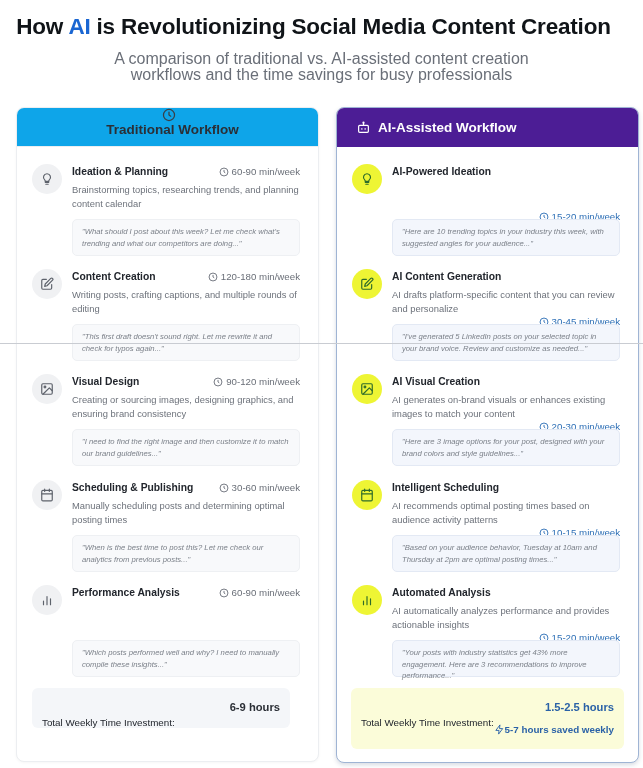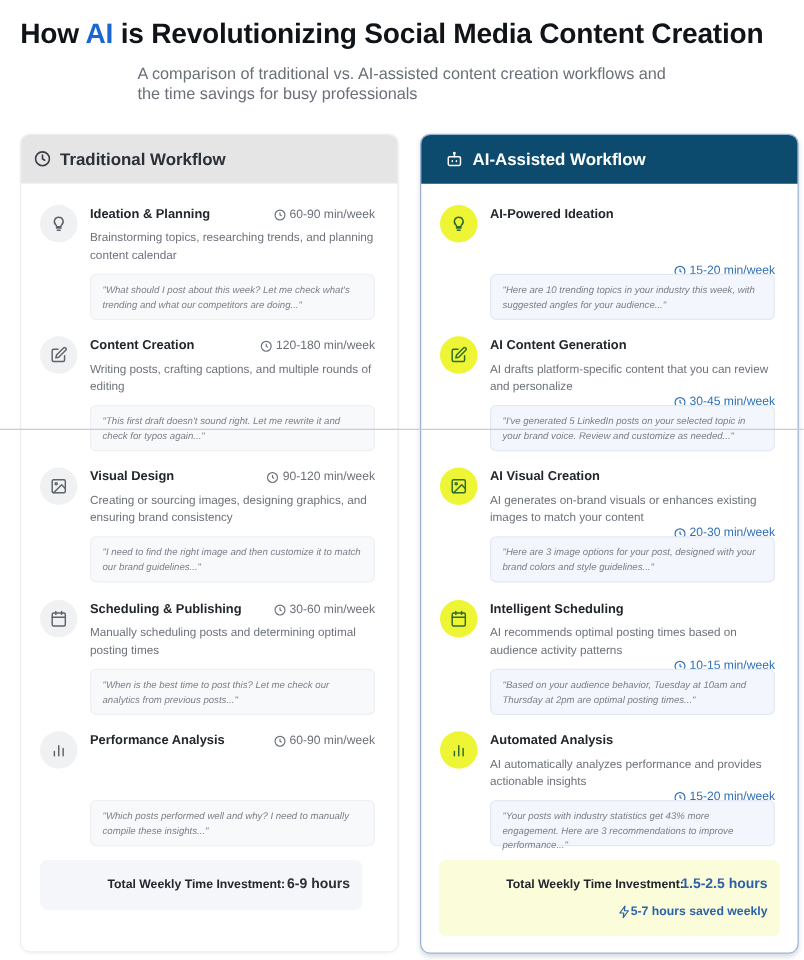--- a/index.html
+++ b/index.html
@@ -1,50 +1,50 @@
 <!DOCTYPE html>
 <html><head>
 <meta charset="utf-8">
 <style>
   * { box-sizing: border-box; margin: 0; padding: 0; }
   html, body { width: 643px; height: 768px; background: #ffffff; overflow: hidden; }
   body { font-family: "Liberation Sans", "DejaVu Sans", sans-serif; color: #1f2430; position: relative; }
 
   .title { position: absolute; top: 14px; left: 0; width: 627px; text-align: center; font-size: 22.5px; font-weight: bold; color: #101418; letter-spacing: -0.2px; }
   .title .accent { color: #1a66d2; }
-  .subtitle { position: absolute; top: 51px; left: 110px; width: 423px; font-size: 13px; line-height: 16px; color: #6a6f78; }
+  .subtitle { position: absolute; top: 51px; left: 110px; width: 423px; text-align: center; font-size: 16px; line-height: 16px; color: #6a6f78; }
 
   .hline { position: absolute; top: 343px; left: 0; width: 643px; height: 1px; background: #c9ccd2; z-index: 5; }
 
   .card { position: absolute; top: 107px; width: 303px; border-radius: 8px; background: #ffffff; }
   .card.trad { left: 16px; height: 655px; border: 1px solid #eceef1; box-shadow: 0 1px 3px rgba(0,0,0,0.04); }
   .card.ai { left: 336px; height: 656px; border: 1px solid #9fb4d4; box-shadow: 0 2px 4px rgba(40,60,100,0.18); }
 
   .card-head { height: 39px; display: flex; align-items: center; padding-left: 10px; border-radius: 7px 7px 0 0; font-size: 13.5px; font-weight: bold; }
-  .trad .card-head { background: #e5e5e5; color: #2b2f36; border-bottom: 1px solid #eceef1; }
-  .ai .card-head { background: #0c4a6e; color: #ffffff; padding-left: 20px; }
+  .trad .card-head { background: #0ea5e9; color: #2b2f36; border-bottom: 1px solid #eceef1; flex-direction: column; }
+  .ai .card-head { background: #4c1d95; color: #ffffff; padding-left: 20px; }
   .card-head .hicon { width: 14px; height: 14px; margin-right: 7px; display: inline-flex; }
 
   .step { position: absolute; left: 0; width: 100%; height: 105px; }
   .step .ico { position: absolute; left: 15px; top: 0; width: 30px; height: 30px; border-radius: 50%; display: flex; align-items: center; justify-content: center; }
   .trad .step .ico { background: #f0f1f3; color: #5d626b; }
   .ai .step .ico { background: #eef534; color: #2e6b2a; }
   .step .name { position: absolute; left: 55px; top: 2px; font-size: 10.3px; font-weight: bold; color: #22262d; }
   .step .time { position: absolute; right: 18px; top: 2px; font-size: 9.7px; display: flex; align-items: center; gap: 3px; }
   .trad .step .time { color: #6a6f78; }
   .ai .step .time { color: #2d6fb6; margin-top: 45px; }
   .step .desc { position: absolute; left: 55px; top: 19px; width: 230px; font-size: 9.4px; line-height: 14px; color: #6d727b; }
   .step .quote { position: absolute; left: 55px; top: 55px; width: 228px; height: 37px; border-radius: 5px; padding: 6px 9px; font-size: 7.7px; line-height: 11.5px; font-style: italic; color: #7b8089; }
   .trad .step .quote { background: #f8f9fb; border: 1px solid #eef0f3; }
   .ai .step .quote { background: #f3f6fc; border: 1px solid #e3e9f4; }
 
   .total { position: absolute; left: 15px; width: 258px; border-radius: 6px; }
   .trad .total { top: 580px; height: 40px; background: #f4f6f9; }
   .ai .total { top: 580px; height: 61px; background: #fbfcd9; left: 14px; width: 273px; }
-  .total .tlabel { position: absolute; left: 10px; top: 14px; font-size: 9.8px; font-weight: bold; color: #22262d; margin-left: 44px; }
+  .total .tlabel { position: absolute; left: 10px; top: 29px; font-size: 9.8px; font-weight: normal; color: #22262d; }
   .total .tval { position: absolute; right: 10px; top: 13px; font-size: 11.2px; font-weight: bold; }
   .trad .total .tval { color: #2b2f36; }
   .ai .total .tval { color: #2b62a7; }
   .total .saved { position: absolute; right: 10px; top: 36px; font-size: 9.8px; font-weight: bold; color: #2b62a7; display: flex; align-items: center; gap: 0; }
 </style>
 </head>
 <body>
 
 <h1 class="title"><span>How </span><span class="accent">AI</span><span> is Revolutionizing Social Media Content Creation</span></h1>
 <p class="subtitle">A comparison of traditional vs. AI-assisted content creation workflows and the time savings for busy professionals</p>

